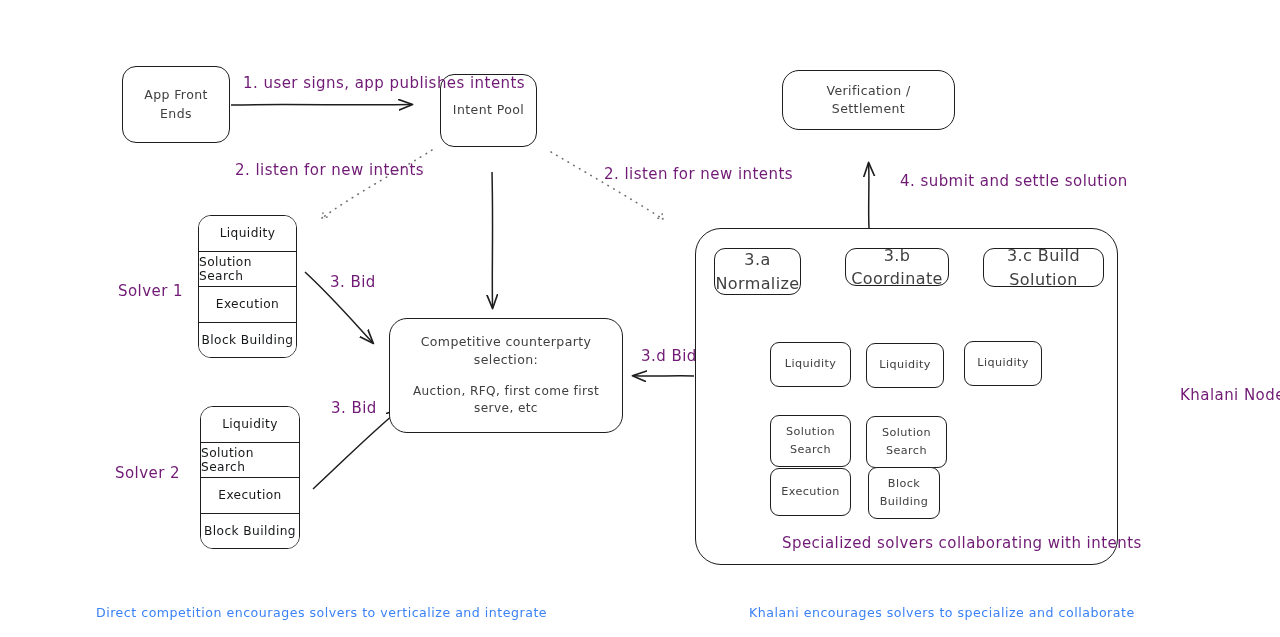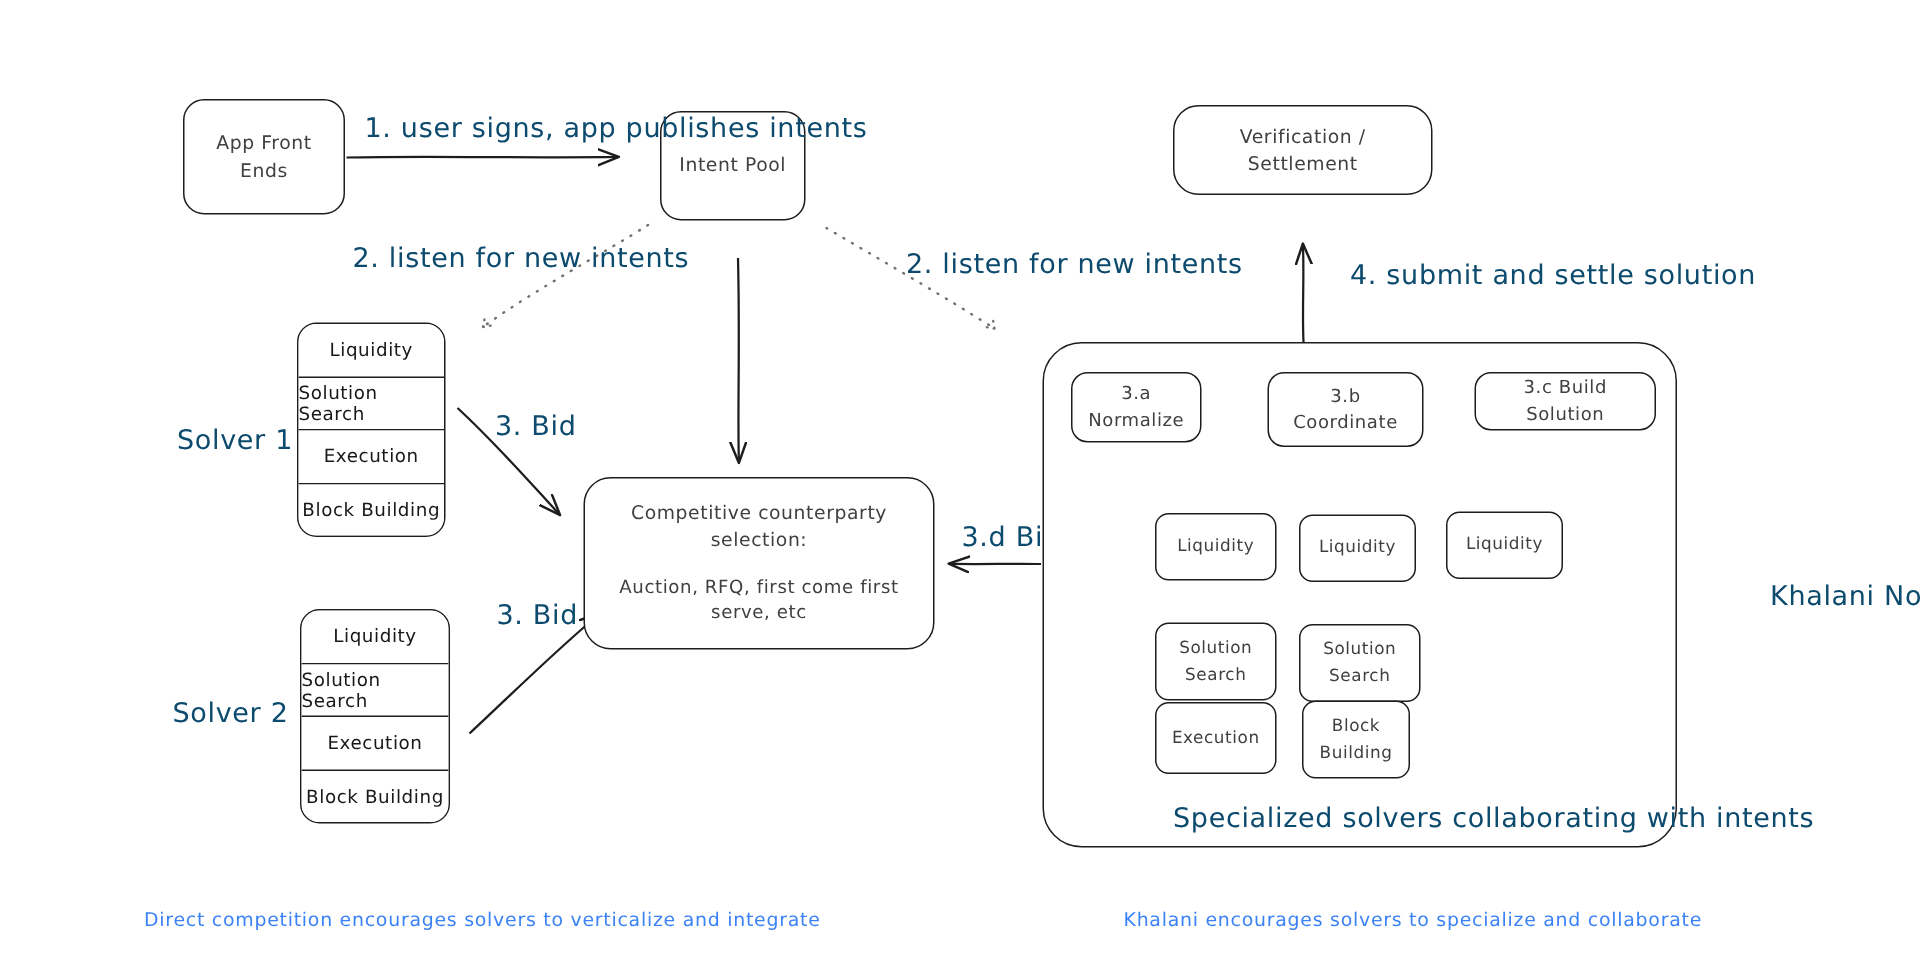--- a/index.html
+++ b/index.html
@@ -37,21 +37,21 @@
     justify-content: center;
     text-align: center;
     color: #404040;
     font-size: 12.5px;
     letter-spacing: 0.4px;
     line-height: 1.45;
     padding: 2px 6px;
   }
   .node.small {
     border-radius: 11px;
-    font-size: 12px;
+    font-size: 16px;
   }
   .node.tiny {
     border-radius: 9px;
     font-size: 11.2px;
   }
   .container-node {
     position: absolute;
     box-sizing: border-box;
     border: 1.6px solid #1d1d1d;
     border-radius: 26px;
@@ -78,22 +78,22 @@
     letter-spacing: 0.4px;
     border-bottom: 1.4px solid #1d1d1d;
     background: #ffffff;
   }
   .stack-row:last-child {
     border-bottom: none;
   }
   
   .label {
     position: absolute;
-    color: #0c4a6e;
-    font-size: 18px;
+    color: #701a75;
+    font-size: 15px;
     letter-spacing: 0.45px;
     white-space: nowrap;
     line-height: 1.4;
   }
   .caption {
     position: absolute;
     color: #3b82f6;
     font-size: 12.6px;
     letter-spacing: 0.5px;
     white-space: nowrap;
@@ -198,21 +198,21 @@
 
   <div class="label" style="left:1180px; top:385px;">Khalani Node</div>
 
   <div class="label" style="left:641px; top:346px;">3.d Bid</div>
 
   <div class="container-node" style="left:695px; top:228px; width:423px; height:337px;"></div>
 
   <div class="node small" style="left:714px; top:248px; width:87px; height:47px;">
     <span>3.a Normalize</span>
   </div>
-  <div class="node small" style="left:845px; top:248px; width:104px; height:50px;">
+  <div class="node small" style="left:845px; top:248px; width:104px; height:38px;">
     <span>3.b Coordinate</span>
   </div>
   <div class="node small" style="left:983px; top:248px; width:121px; height:39px;">
     <span>3.c Build Solution</span>
   </div>
 
   <div class="node tiny" style="left:770px; top:342px; width:81px; height:45px;">
     <span>Liquidity</span>
   </div>
   <div class="node tiny" style="left:866px; top:343px; width:78px; height:45px;">

